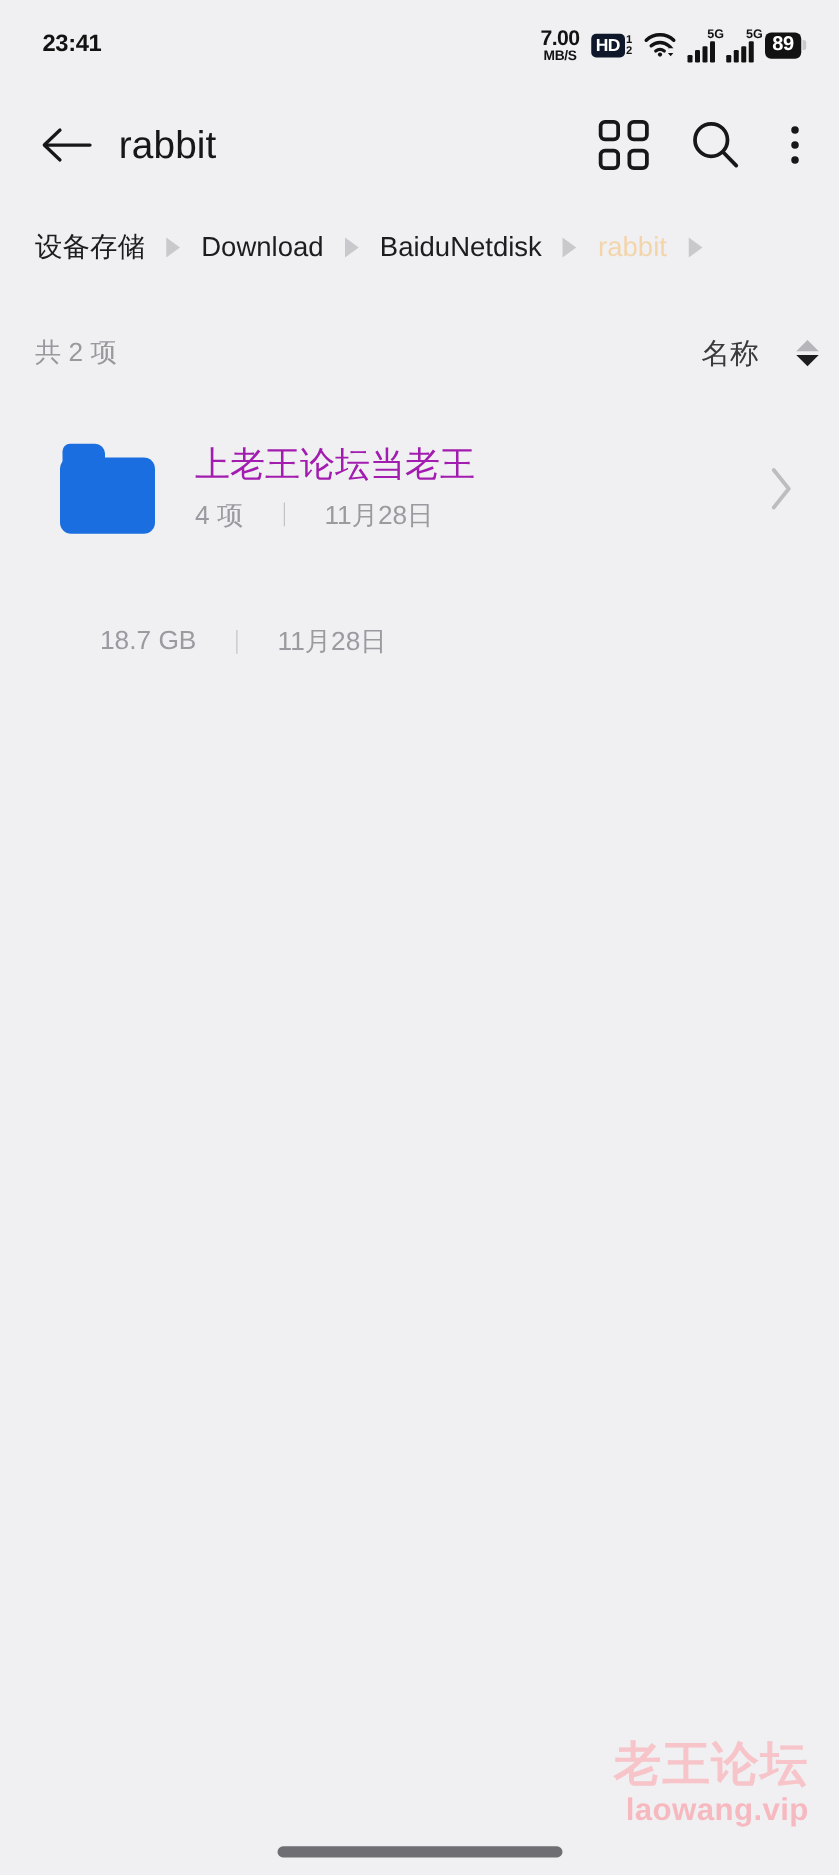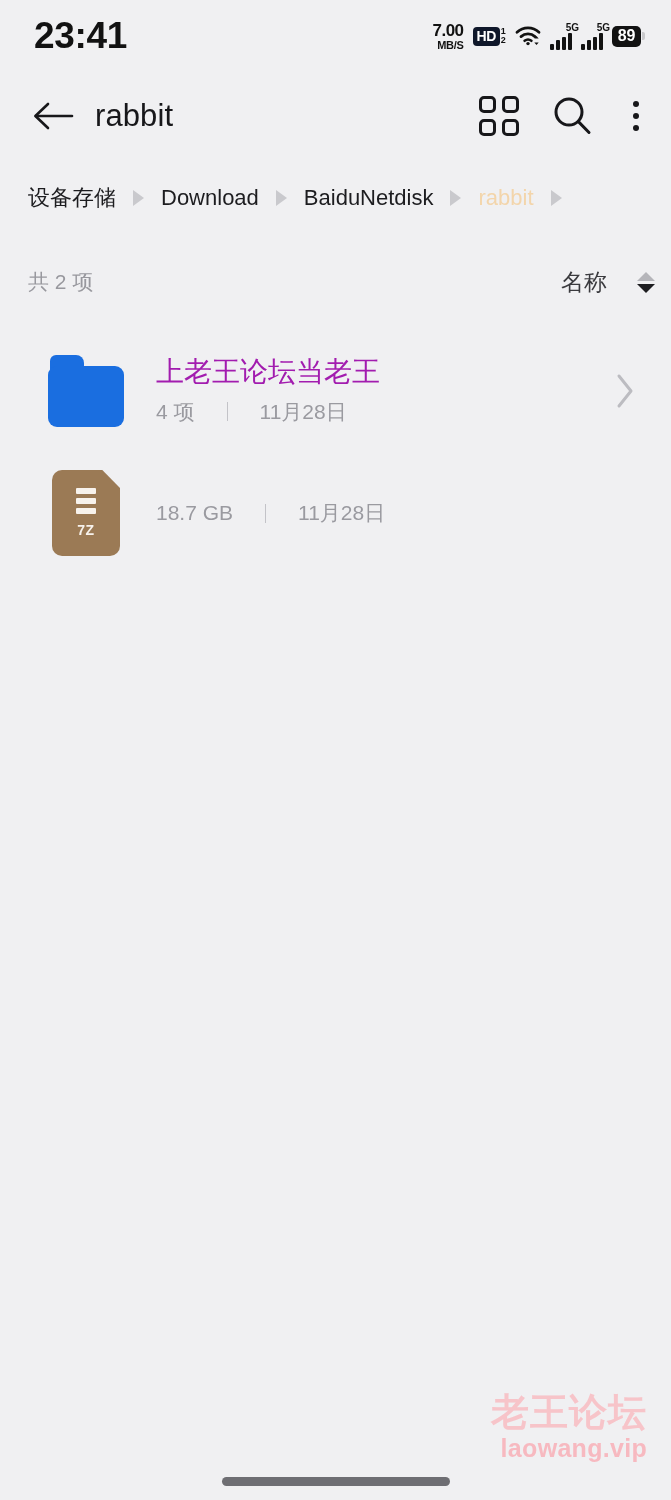--- a/index.html
+++ b/index.html
@@ -21,34 +21,34 @@
     position: absolute;
     top: 0; left: 0; right: 0;
     height: 72px;
     display: flex;
     align-items: center;
     justify-content: space-between;
     padding: 0 26px 0 34px;
     box-sizing: border-box;
   }
   .status-time {
-    font-size: 37px;
+    font-size: 19px;
     font-weight: bold;
     color: #121212;
     letter-spacing: -0.3px;
   }
   .status-right {
     display: flex;
     align-items: center;
     gap: 9px;
   }
   .net-speed {
     display: flex;
     flex-direction: column;
-    align-items: flex-end;
+    align-items: center;
     line-height: 1;
     color: #121212;
   }
   .net-speed .val {
     font-size: 17px;
     font-weight: bold;
     letter-spacing: -0.5px;
   }
   .net-speed .unit {
     font-size: 11px;
@@ -550,30 +550,20 @@
       </div>
     </span>
     <span class="row-chevron">
       <svg width="20" height="36" viewBox="0 0 20 36">
         <path d="M4 3 L16 18 L4 33" stroke="#bcbcc1" stroke-width="3" fill="none" stroke-linecap="round" stroke-linejoin="round"></path>
       </svg>
     </span>
   </div>
 
   <div class="file-row">
-    <span class="row-icon">
-      <span class="sevenz-ico">
-        <span class="sevenz-bars">
-            <i></i>
-            <i></i>
-            <i></i>
-          </span>
-        <span class="sevenz-label">7Z</span>
-      </span>
-    </span>
     <span class="row-text">
       <div class="row-meta">
         <span>18.7 GB</span>
         <span class="meta-sep"></span>
         <span>11月28日</span>
       </div>
     </span>
     <span class="row-chevron"></span>
   </div>
 

